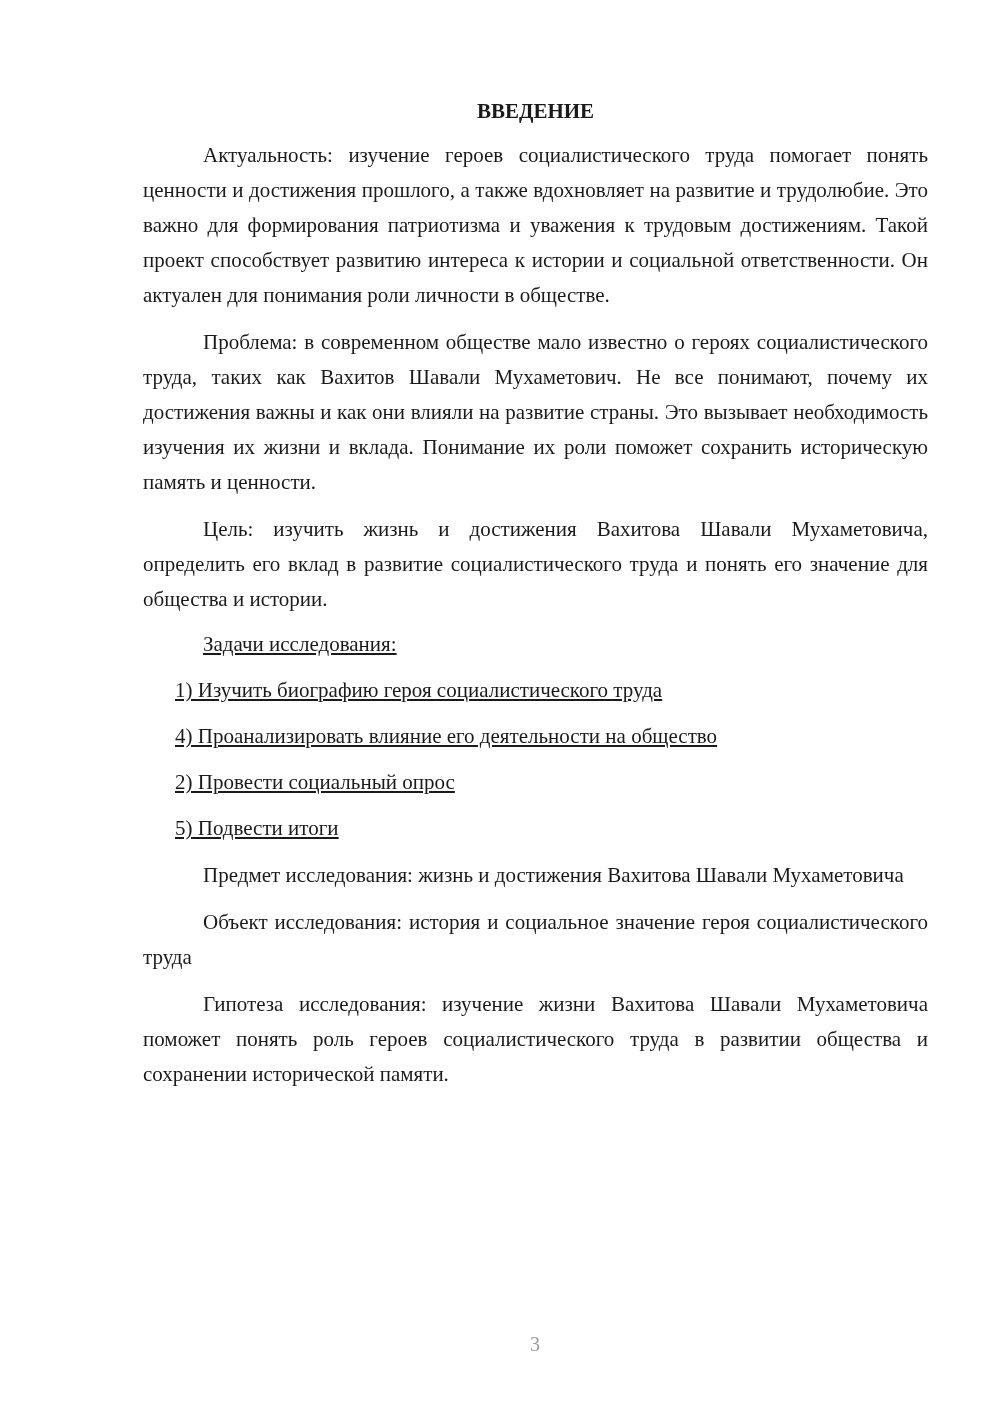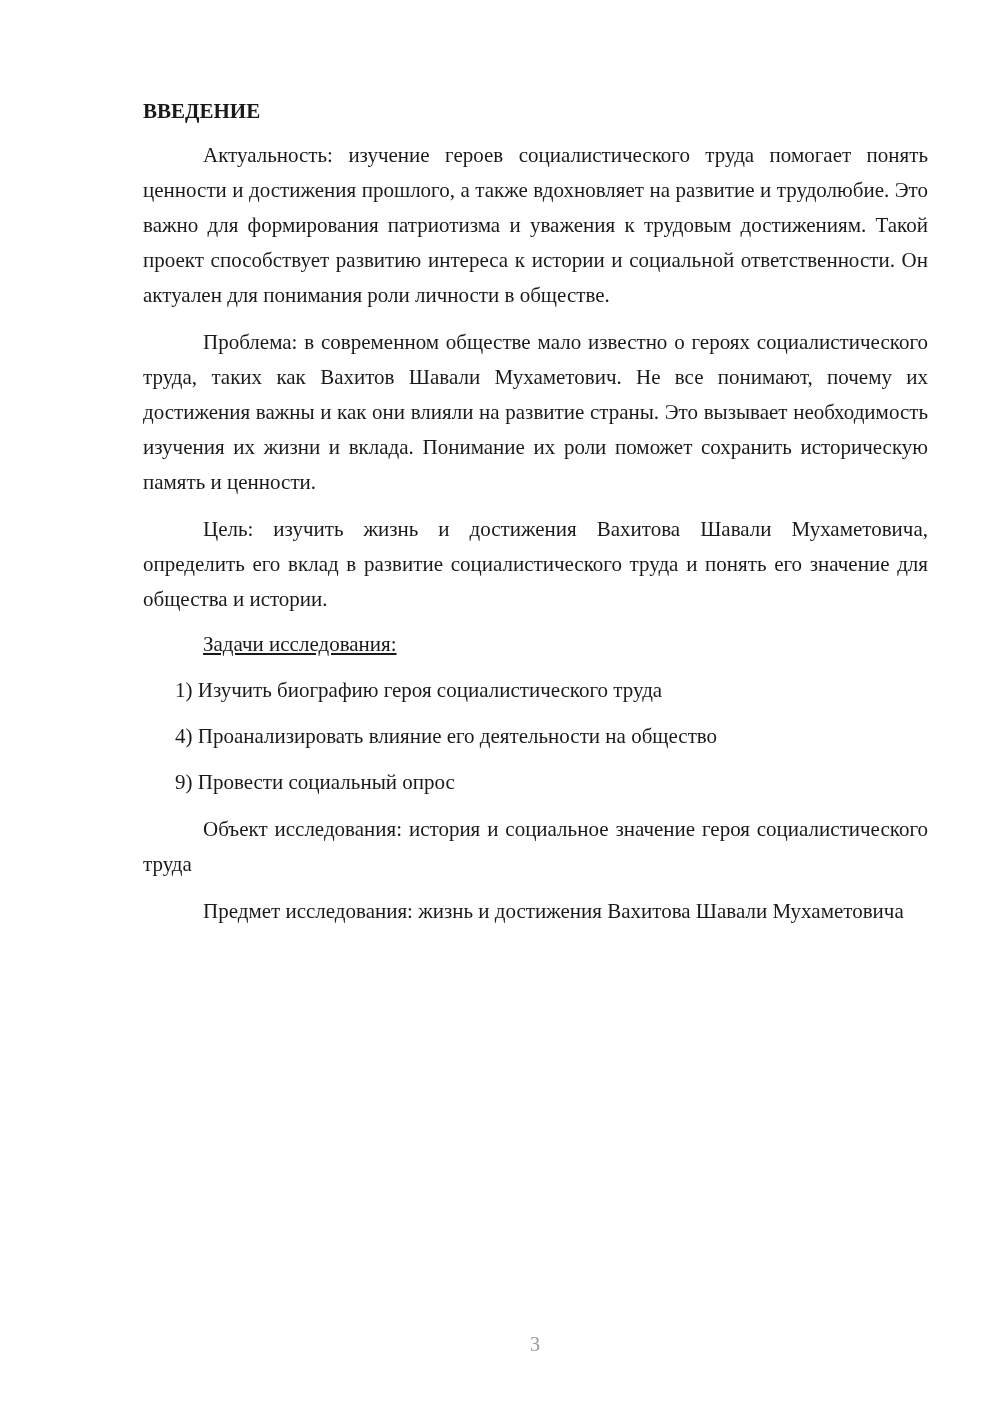--- a/index.html
+++ b/index.html
@@ -8,29 +8,29 @@
     position: absolute; left: 0; top: 0; width: 1000px; height: 1414px;
     background: #ffffff;
     font-family: "Liberation Serif", "DejaVu Serif", serif;
     color: #1a1a1a;
     font-size: 21px;
   }
   .content {
     position: absolute; left: 143px; top: 96px; width: 785px;
   }
   .title {
-    text-align: left; font-weight: bold; font-size: 21px;
+    text-align: center; font-weight: bold; font-size: 21px;
     line-height: 30px; height: 30px; margin: 0 0 10px 0;
   }
   .para {
     text-align: justify; text-indent: 60px; line-height: 35px;
     margin: 12px 0 10px 0;
   }
   .list-item {
-    line-height: 35px; margin: 11px 0 10px 32px; text-align: left;
+    line-height: 35px; margin: 11px 0 10px 32px; text-align: left; text-decoration: underline;
   }
   .tasks-heading { text-indent: 60px; line-height: 35px; margin: 0 0 10px 0; text-decoration: underline; }
   .page-number {
     position: absolute; left: 0; width: 1070px; top: 1333px;
     text-align: center; color: #9a9a9a; font-size: 20px;
   }
 </style>
 </head>
 <body>
 
@@ -40,21 +40,23 @@
 
     <p class="para">Актуальность: изучение героев социалистического труда помогает понять ценности и достижения прошлого, а также вдохновляет на развитие и трудолюбие. Это важно для формирования патриотизма и уважения к трудовым достижениям. Такой проект способствует развитию интереса к истории и социальной ответственности. Он актуален для понимания роли личности в обществе.</p>
     <p class="para">Проблема: в современном обществе мало известно о героях социалистического труда, таких как Вахитов Шавали Мухаметович. Не все понимают, почему их достижения важны и как они влияли на развитие страны. Это вызывает необходимость изучения их жизни и вклада. Понимание их роли поможет сохранить историческую память и ценности.</p>
     <p class="para">Цель: изучить жизнь и достижения Вахитова Шавали Мухаметовича, определить его вклад в развитие социалистического труда и понять его значение для общества и истории.</p>
 
     <div class="tasks-heading">Задачи исследования:</div>
 
     <div>
       <div class="list-item">1) Изучить биографию героя социалистического труда</div>
       <div class="list-item">4) Проанализировать влияние его деятельности на общество</div>
-      <div class="list-item">9) Провести социальный опрос</div>
+      <div class="list-item">2) Провести социальный опрос</div>
+      <div class="list-item">5) Подвести итоги</div>
     </div>
 
+    <p class="para">Предмет исследования: жизнь и достижения Вахитова Шавали Мухаметовича</p>
     <p class="para">Объект исследования: история и социальное значение героя социалистического труда</p>
-    <p class="para">Предмет исследования: жизнь и достижения Вахитова Шавали Мухаметовича</p>
+    <p class="para">Гипотеза исследования: изучение жизни Вахитова Шавали Мухаметовича поможет понять роль героев социалистического труда в развитии общества и сохранении исторической памяти.</p>
   </div>
 
   <div class="page-number">3</div>
 </div>
 
 </body></html>

